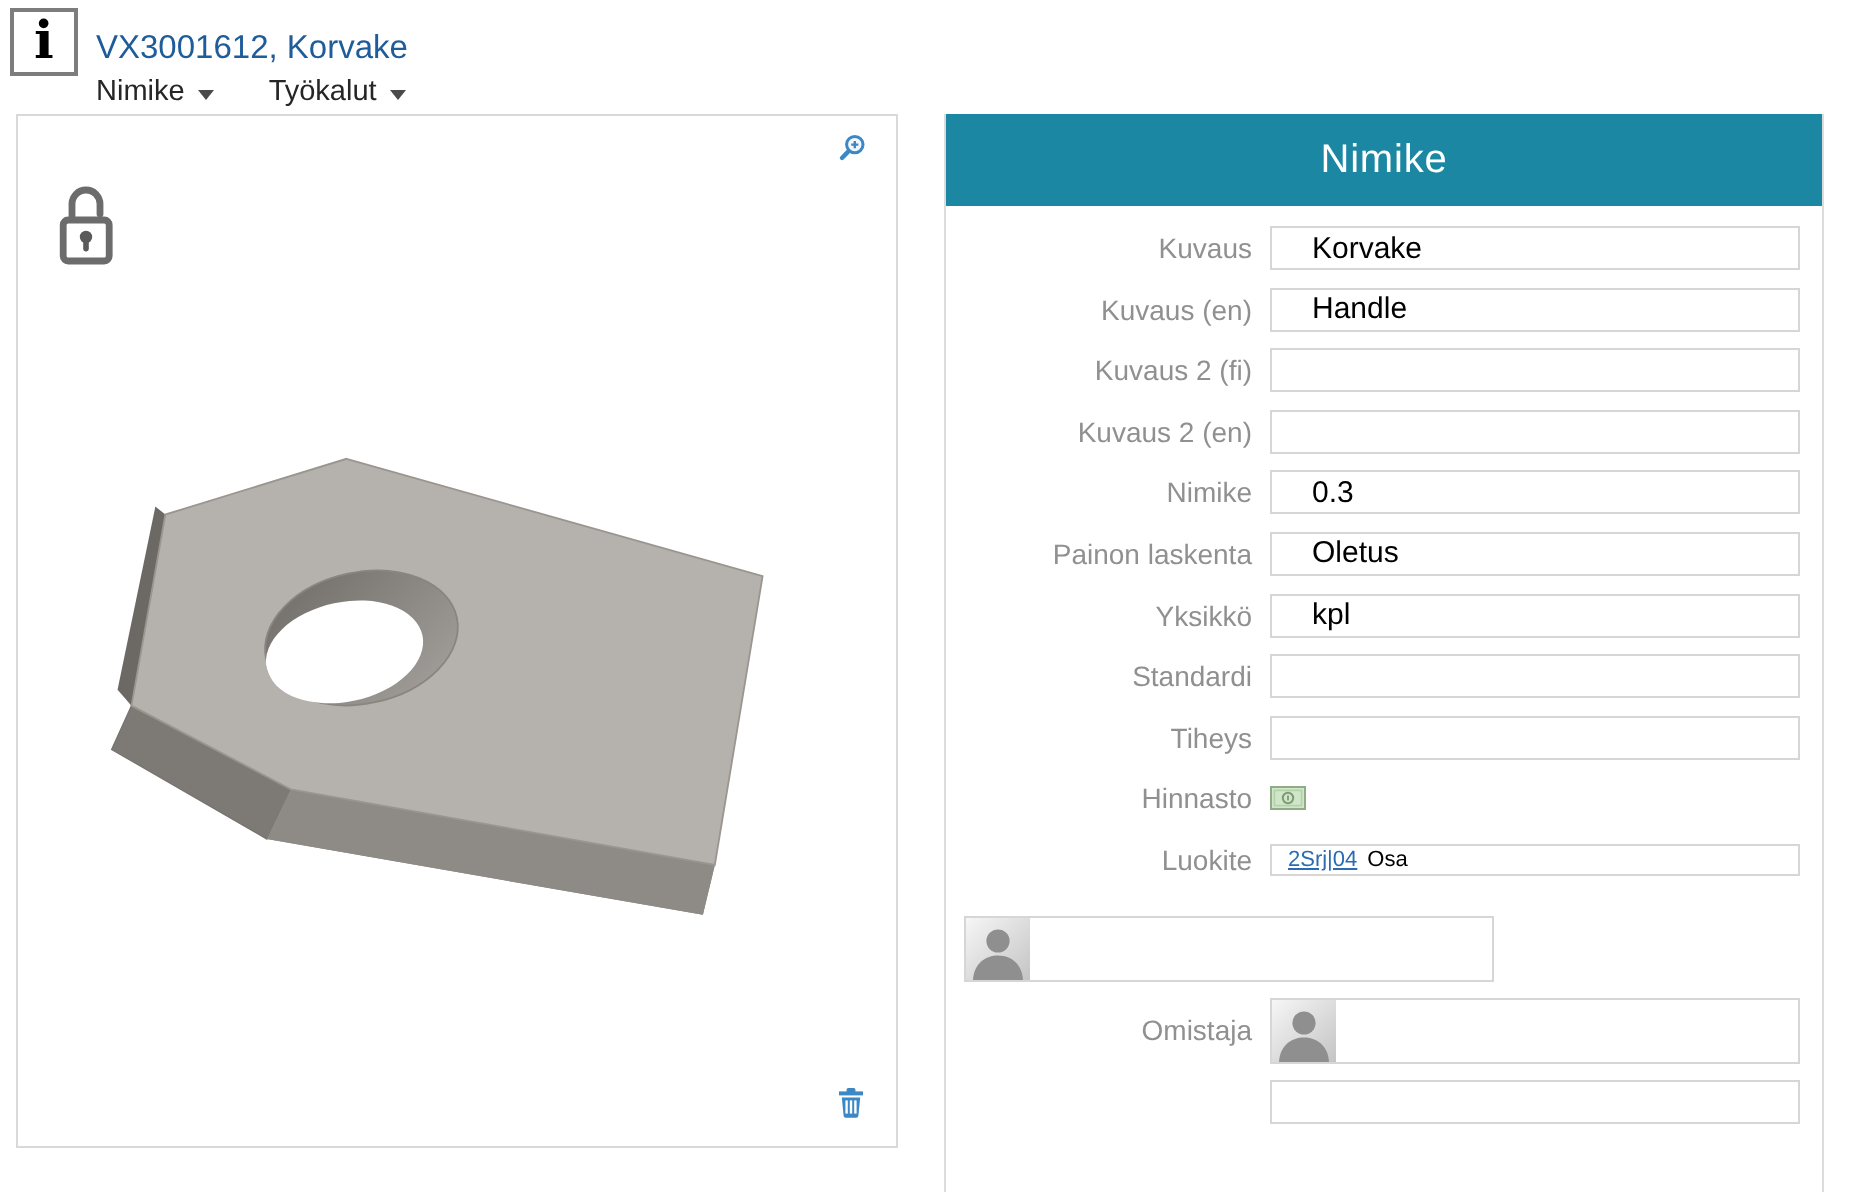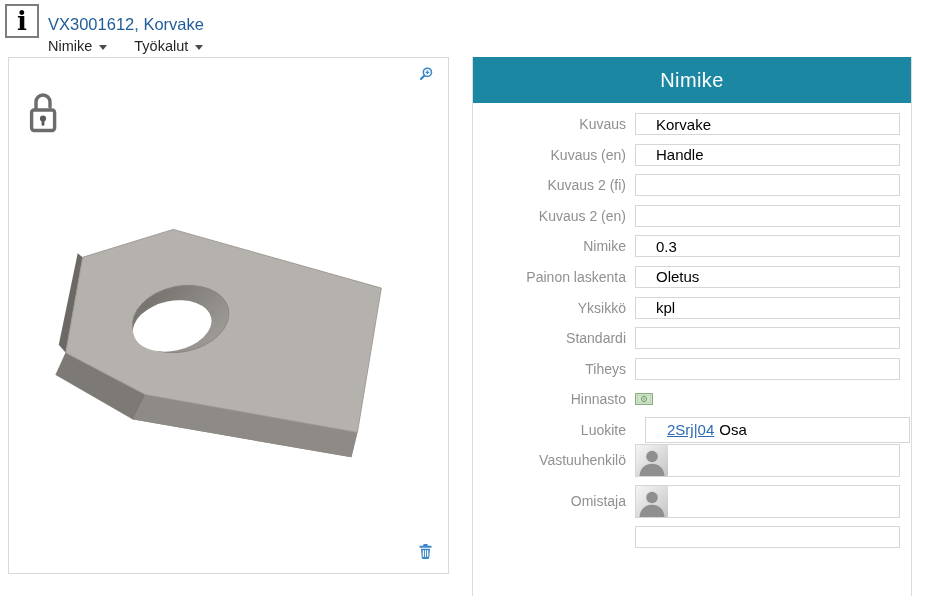--- a/index.html
+++ b/index.html
@@ -31,30 +31,30 @@
 
   
   .form-panel { position:absolute; left:472px; top:57px; width:440px; height:539px;
                 border-left:1px solid #dcdcdc; border-right:1px solid #dcdcdc; background:#fff; }
   .panel-header { height:46px; background:#1b87a2; color:#ffffff; font-size:20px;
                   font-weight:300; letter-spacing:.4px; display:flex;
                   align-items:center; justify-content:center; }
   .form-body { padding-top:10px; }
   .row { display:flex; align-items:center; margin-bottom:8.6px; height:22px; }
   .row.person-row { height:33px; margin-bottom:8px; }
-  .row.luokite-row { margin-bottom:3px;gap:10px; }
+  .row.luokite-row { margin-bottom:17px; }
   .flabel { width:153px; text-align:right; font-size:14px; color:#909090;
             flex:none; white-space:nowrap; }
   .fcontrol { margin-left:9px; flex:none; }
   .static-value { font-size:15px; color:#000; padding-left:5px; }
   .field-input { width:265px; height:22px; border:1px solid #d6d6d6; border-radius:0;
                  padding:0 20px; font-family:"Liberation Sans","DejaVu Sans",sans-serif;
                  font-size:15px; color:#000; outline:none; background:#fff; }
-  .link-box { width:265px; height:26px; border:1px solid #d6d6d6; background:#fff;
-              display:flex; align-items:center; padding:0 21px; font-size:15px; }
+  .link-box { width:265px; height:16px; border:1px solid #d6d6d6; background:#fff;
+              display:flex; align-items:center; padding:0 8px; font-size:11px; }
   .link-box a { color:#2a6cb4; text-decoration:underline; }
   .link-suffix { color:#000; margin-left:5px; }
   .person-box { width:265px; height:33px; border:1px solid #d6d6d6; background:#fff;
                 display:flex; align-items:stretch; cursor:pointer; }
   .person-box svg { display:block; }
   .icon-cell { display:flex; align-items:center; }
   .hidden-defs { position:absolute; width:0; height:0; }
 </style>
 </head>
 <body>
@@ -200,21 +200,20 @@
 
       <div class="row luokite-row">
         <div class="flabel">Luokite</div>
         <div class="fcontrol link-box">
           <a href="#">2Srj|04</a>
           <span class="link-suffix">Osa</span>
         </div>
       </div>
 
       <div class="row person-row">
-        <div class="flabel">Vastuuhenkilö</div>
         <div class="fcontrol person-box">
           <svg width="32" height="31" viewBox="0 0 32 31">
             <rect x="0" y="0" width="32" height="31" fill="url(#avgrad)"></rect>
             <circle cx="16" cy="11.5" r="5.8" fill="#8f8f8f"></circle>
             <path d="M3.5 31 C4 22.5 10 18.8 16 18.8 C22 18.8 28 22.5 28.5 31 Z" fill="#8f8f8f"></path>
           </svg>
         </div>
       </div>
 
       <div class="row person-row">

